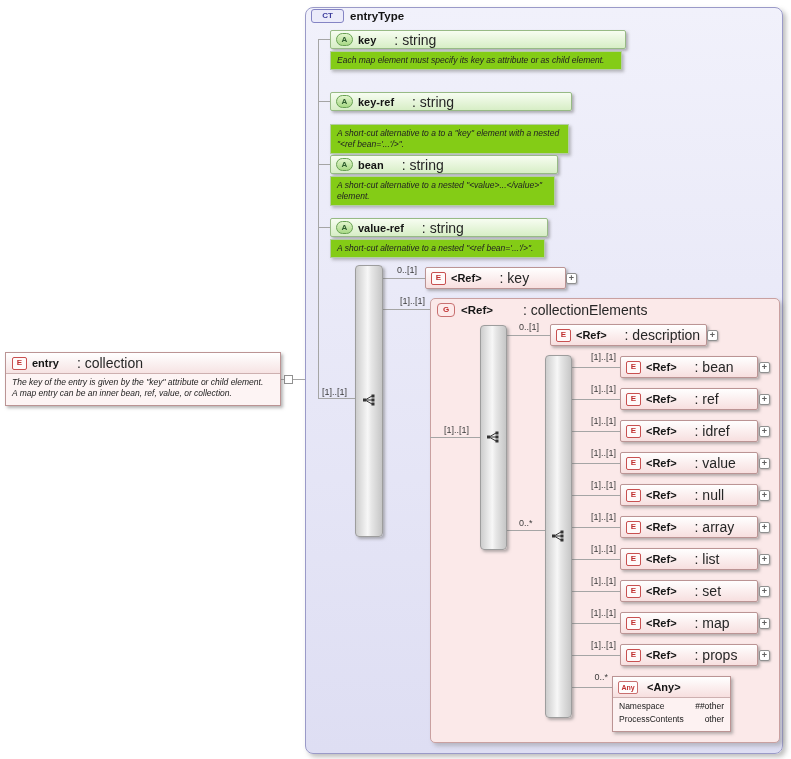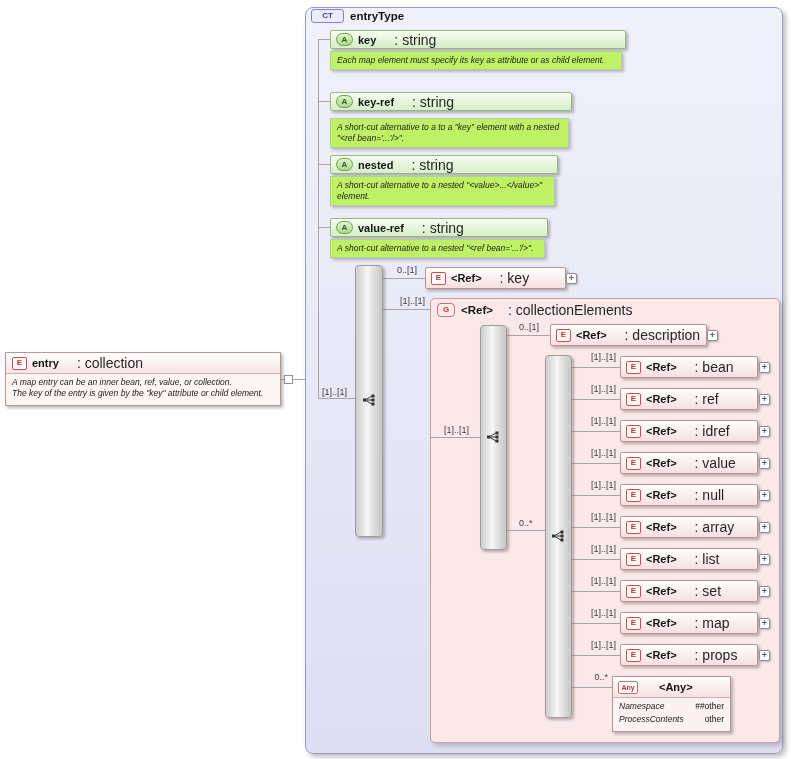--- a/index.html
+++ b/index.html
@@ -17,21 +17,21 @@
   
   .node { position:absolute; z-index:4; display:flex; align-items:center; gap:5px; padding:0 5px;
           border:1px solid; box-shadow:2px 2px 3px rgba(110,110,110,.5); border-radius:2px; overflow:hidden; }
   .el-box   { background:linear-gradient(#ffffff,#f7dfdf); border-color:#bb9494; height:22px; }
   .attr-box { background:linear-gradient(#f7fdf1,#d7eec6); border-color:#97ba85; height:19px; }
 
   .name { font-weight:bold; font-size:11px; color:#141414; white-space:nowrap; }
   .type { font-size:14px; color:#262626; margin-left:13px; white-space:nowrap; }
 
   
-  .ann { position:absolute; z-index:4; background:#bef264; border:1px solid #b4cda4;
+  .ann { position:absolute; z-index:4; background:#84cc16; border:1px solid #b4cda4;
          box-shadow:2px 2px 3px rgba(110,110,110,.45); font-style:italic; font-size:8.5px;
          line-height:11px; color:#222; padding:3px 6px; overflow:hidden; }
   .ann span { display:block; white-space:nowrap; }
 
   
   .entry-box { position:absolute; z-index:4; border:1px solid #bb9494; background:#fdf4f4;
                box-shadow:2px 2px 3px rgba(110,110,110,.5); overflow:hidden; }
   .entry-header { height:21px; display:flex; align-items:center; gap:5px; padding:0 6px;
                   background:linear-gradient(#ffffff,#f6e3e3); border-bottom:1px solid #cdb0b0; }
   .entry-ann { padding:3px 6px; font-style:italic; font-size:8.5px; line-height:11px; color:#222; }
@@ -67,25 +67,25 @@
 
   
   .expand { position:absolute; z-index:5; width:11px; height:11px; background:#ffffff;
             border:1px solid #909090; border-radius:2px; box-shadow:1px 1px 2px rgba(120,120,120,.5);
             display:flex; align-items:center; justify-content:center; }
   .expand::before { content:"+"; font-size:9px; line-height:1; color:#606060; font-weight:bold; }
 
   
   .any-box { position:absolute; z-index:4; border:1px solid #bb9494; background:#fdf2f2;
              box-shadow:2px 2px 3px rgba(110,110,110,.5); overflow:hidden; }
-  .any-header { height:21px; display:flex; align-items:center; gap:21px; padding:0 5px;
+  .any-header { height:21px; display:flex; align-items:center; gap:9px; padding:0 5px;
                 background:linear-gradient(#ffffff,#f7dfdf); border-bottom:1px solid #cdb0b0; }
   .any-body { padding:2px 6px; }
   .any-row { display:grid; grid-template-columns:1fr auto; font-size:8.5px; line-height:13px; }
-  .any-row .lbl { font-style:italic; color:#222; }
+  .any-row .lbl { color:#222; }
   .any-row .val { color:#111; }
 </style>
 </head>
 <body>
 
 <div id="canvas">
 
   <div class="ct-box" style="left:305px;top:7px;width:478px;height:747px;"></div>
 
   <div class="group-box" style="left:430px;top:298px;width:350px;height:445px;"></div>
@@ -124,47 +124,47 @@
     <span class="name">entryType</span>
   </div>
 
   <div class="entry-box" style="left:5px;top:352px;width:276px;height:54px;">
     <div class="entry-header">
       <span class="kind-icon icon-e">E</span>
       <span class="name">entry</span>
       <span class="type">: collection</span>
     </div>
     <div class="entry-ann">
+      <span>The key of the entry is given by the "key" attribute or child element.</span>
       <span>A map entry can be an inner bean, ref, value, or collection.</span>
-      <span>The key of the entry is given by the "key" attribute or child element.</span>
     </div>
   </div>
 
   <div class="node attr-box" style="left:330px;top:30px;width:296px;">
     <span class="kind-icon icon-a">A</span>
     <span class="name">key</span>
     <span class="type">: string</span>
   </div>
   <div class="ann" style="left:330px;top:51px;width:292px;">
     <span>Each map element must specify its key as attribute or as child element.</span>
   </div>
 
   <div class="node attr-box" style="left:330px;top:92px;width:242px;">
     <span class="kind-icon icon-a">A</span>
     <span class="name">key-ref</span>
     <span class="type">: string</span>
   </div>
-  <div class="ann" style="left:330px;top:118px;width:239px;">
+  <div class="ann" style="left:330px;top:124px;width:239px;">
     <span>A short-cut alternative to a to a "key" element with a nested</span>
     <span>"&lt;ref bean='...'/&gt;".</span>
   </div>
 
   <div class="node attr-box" style="left:330px;top:155px;width:228px;">
     <span class="kind-icon icon-a">A</span>
-    <span class="name">nested</span>
+    <span class="name">bean</span>
     <span class="type">: string</span>
   </div>
   <div class="ann" style="left:330px;top:176px;width:225px;">
     <span>A short-cut alternative to a nested "&lt;value&gt;...&lt;/value&gt;"</span>
     <span>element.</span>
   </div>
 
   <div class="node attr-box" style="left:330px;top:218px;width:218px;">
     <span class="kind-icon icon-a">A</span>
     <span class="name">value-ref</span>
@@ -193,21 +193,21 @@
     <span class="kind-icon icon-e">E</span>
     <span class="name">&lt;Ref&gt;</span>
     <span class="type">: key</span>
   </div>
   <div class="expand" style="left:566px;top:273px;"></div>
 
   <div class="card" style="left:400px;top:296px;">[1]..[1]</div>
   <div class="hdr" style="left:437px;top:302px;">
     <span class="kind-icon icon-g">G</span>
     <span class="name">&lt;Ref&gt;</span>
-    <span class="type" style="margin-left:9px;">: collectionElements</span>
+    <span class="type" style="margin-left:24px;">: collectionElements</span>
   </div>
 
   <div class="bar" style="left:480px;top:325px;width:27px;height:225px;"></div>
   <svg class="comp-icon" style="left:486px;top:431px;" viewBox="0 0 14 12">
     <g stroke="#333" stroke-width="1">
         <line x1="3" y1="6" x2="10" y2="2"></line>
         <line x1="3" y1="6" x2="10" y2="6"></line>
         <line x1="3" y1="6" x2="10" y2="10"></line>
       </g>
     <rect x="1" y="4.5" width="3" height="3" fill="#333"></rect>

